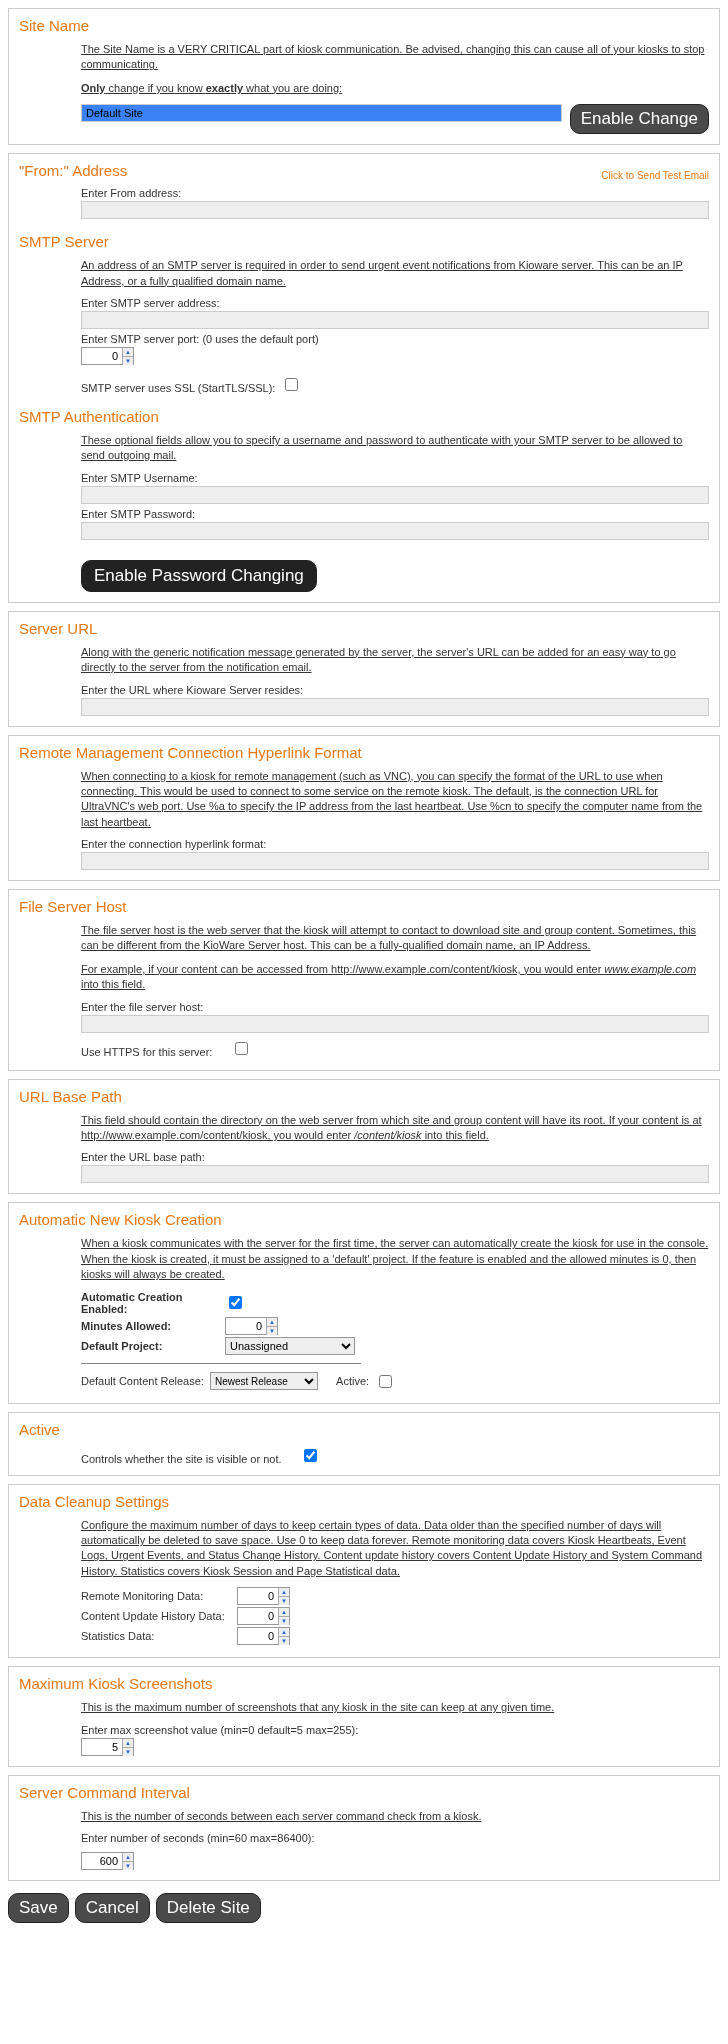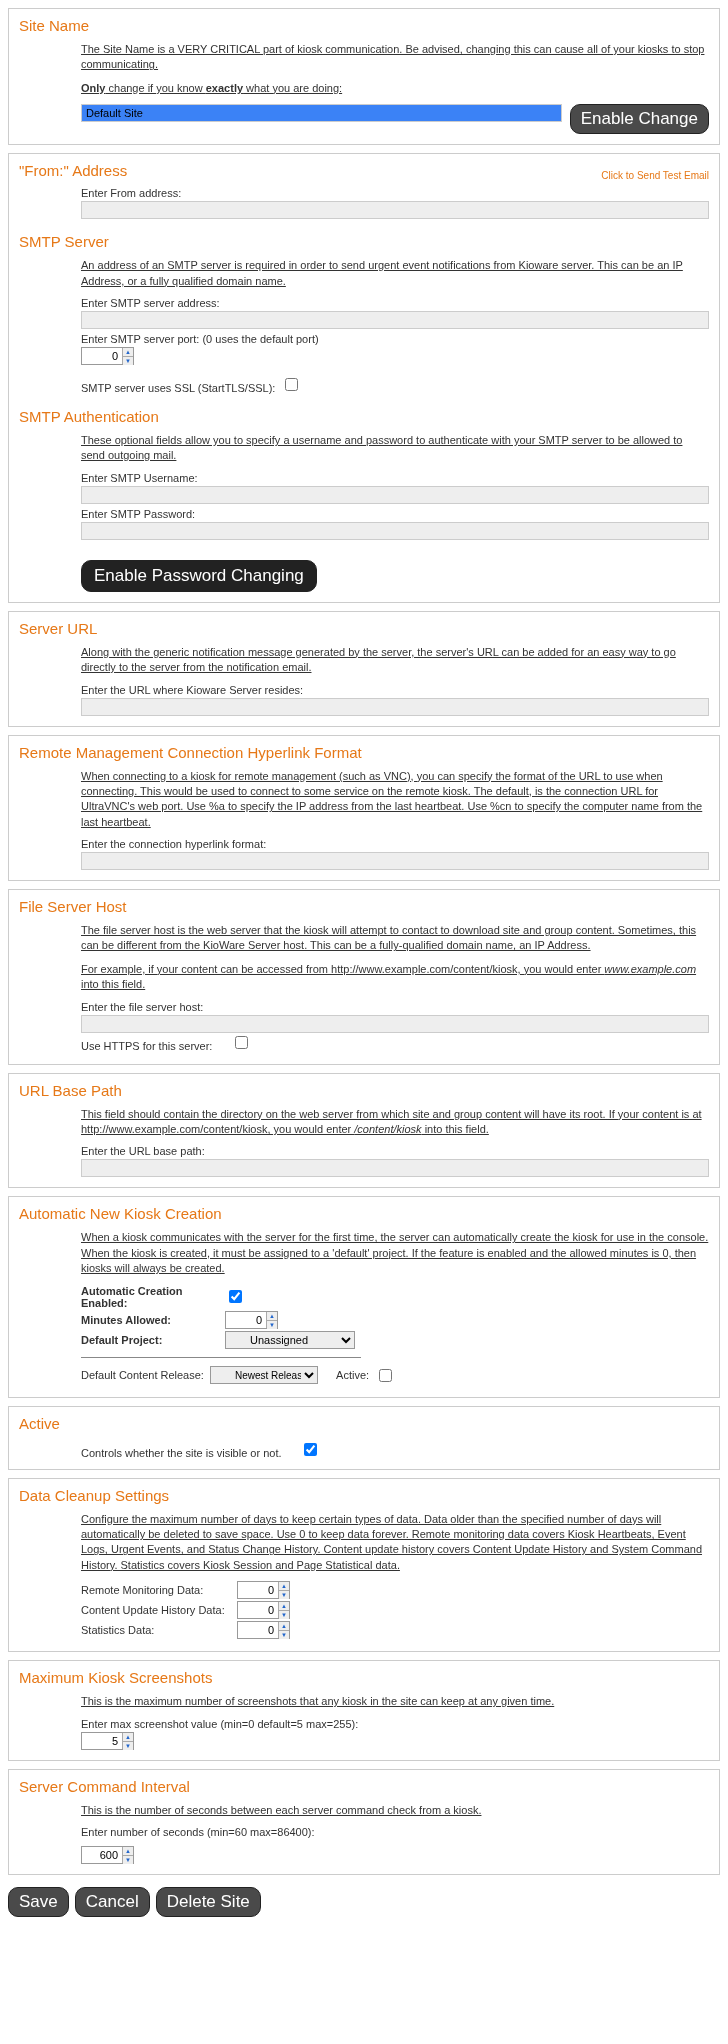--- a/index.html
+++ b/index.html
@@ -113,21 +113,20 @@
     cursor: pointer;
   }
   .checkbox {
     vertical-align: middle;
   }
   select.sel {
     border: 1px solid #999;
     font-size: 11px;
     height: 18px;
     background: #eee;
-    padding-left: 20px;
   }
   hr.divider {
     border: none;
     border-top: 1px solid #888;
     margin: 8px 0;
   }
   .form-row {
     display: flex;
     align-items: center;
     gap: 6px;
@@ -219,21 +218,21 @@
 
 <div class="panel">
   <div class="section-title">File Server Host</div>
   <div class="content">
     <p class="desc">The file server host is the web server that the kiosk will attempt to contact to download site and group content. Sometimes, this can be different from the KioWare Server host. This can be a fully-qualified domain name, an IP Address.</p>
     <p class="desc">
       <span>For example, if your content can be accessed from http://www.example.com/content/kiosk, you would enter </span><em>www.example.com</em><span> into this field.</span>
     </p>
     <div class="label">Enter the file server host:</div>
     <input type="text" class="wide" style="">
-    <div class="label row-flex" style="margin-top:0">
+    <div class="label row-flex" style="margin-top:6px">
       <span>Use HTTPS for this server:</span>&nbsp;&nbsp;
       <input type="checkbox" class="checkbox" style="">
     </div>
   </div>
 </div>
 
 <div class="panel">
   <div class="section-title">URL Base Path</div>
   <div class="content">
     <p class="desc">

